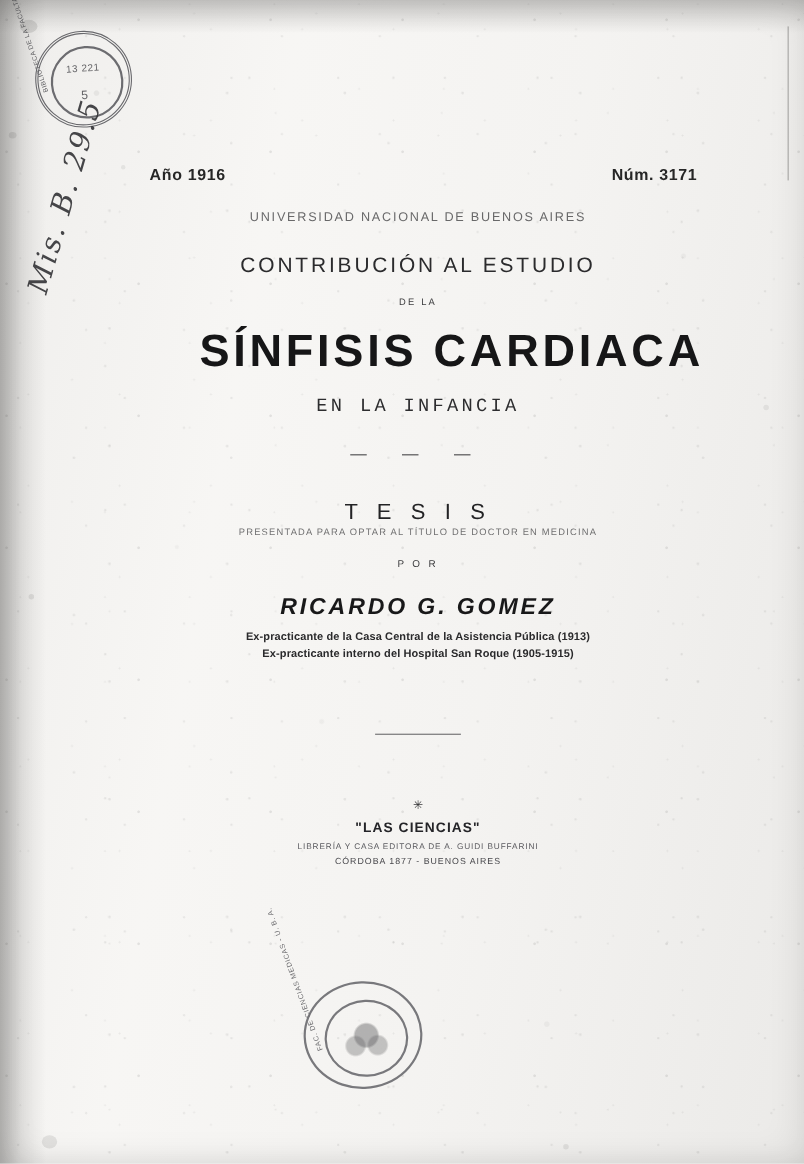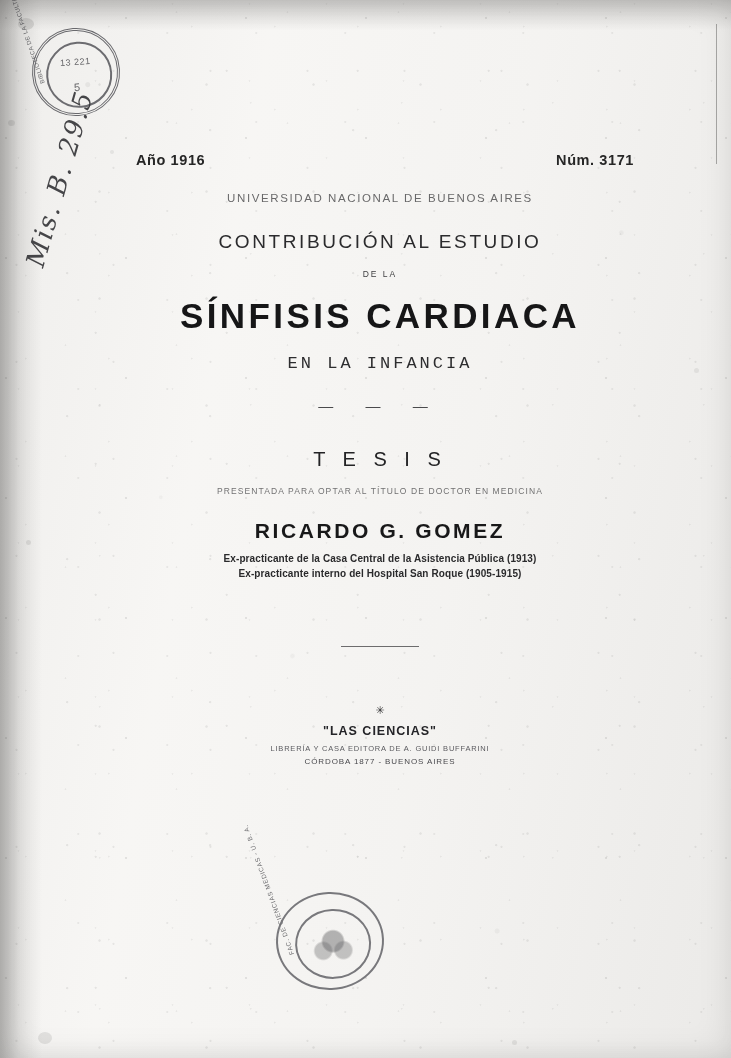--- a/index.html
+++ b/index.html
@@ -209,24 +209,25 @@
     color: #2b2b2e;
   }
   .dela {
     margin-top: 16px;
     font-size: 8.5px;
     letter-spacing: 2px;
     color: #3d3d40;
   }
   .maintitle {
     margin-top: 17px;
-    font-size: 35px;
+    font-size: 41px;
     font-weight: bold;
     letter-spacing: 3.4px;
     color: #161618;
+    text-align: right;
   }
   .subtitle {
     margin-top: 18px;
     font-size: 17px;
     letter-spacing: 3px;
     color: #2d2d30;
     font-family: Liberation Mono, monospace;
   }
   .dashes {
     margin-top: 24px;
@@ -234,38 +235,39 @@
     letter-spacing: 14px;
     color: #4a4a4d;
   }
   .tesis {
     margin-top: 34px;
     font-size: 20px;
     letter-spacing: 6px;
     color: #232326;
   }
   .presented {
-    margin-top: 15px;
+    margin-top: 0;
     font-size: 8.5px;
     letter-spacing: 1.1px;
     color: #4f4f52;
     opacity: .8;
   }
   .por {
     margin-top: 19px;
     font-size: 9px;
     letter-spacing: 2.6px;
     color: #3c3c40;
   }
   .author {
     margin-top: 23px;
     font-size: 21px;
     font-weight: bold;
     letter-spacing: 2.6px;
     color: #18181a;
+    font-style: italic;
   }
   .credit {
     margin-top: 9px;
     font-size: 10px;
     font-weight: bold;
     letter-spacing: .1px;
     line-height: 13px;
     color: #2a2a2d;
   }
   .rule {
@@ -349,20 +351,21 @@
 
     <div class="contribution">CONTRIBUCIÓN  AL  ESTUDIO</div>
     <div class="dela">DE LA</div>
     <div class="maintitle">SÍNFISIS  CARDIACA</div>
     <div class="subtitle">EN  LA  INFANCIA</div>
 
     <div class="dashes">— — —</div>
 
     <div class="tesis">T E S I S</div>
     <div class="presented">PRESENTADA PARA OPTAR AL TÍTULO DE DOCTOR EN MEDICINA</div>
+    <div class="por">P O R</div>
     <div class="author">RICARDO G. GOMEZ</div>
 
     <div class="credit">Ex-practicante de la Casa Central de la  Asistencia Pública (1913)</div>
     <div class="credit" style="margin-top:2px;">Ex-practicante interno del Hospital San Roque (1905-1915)</div>
 
     <div class="rule"></div>
 
     <div class="ornament">✳</div>
     <div class="publisher">"LAS CIENCIAS"</div>
     <div class="pub-line">LIBRERÍA Y CASA EDITORA DE A. GUIDI BUFFARINI</div>

